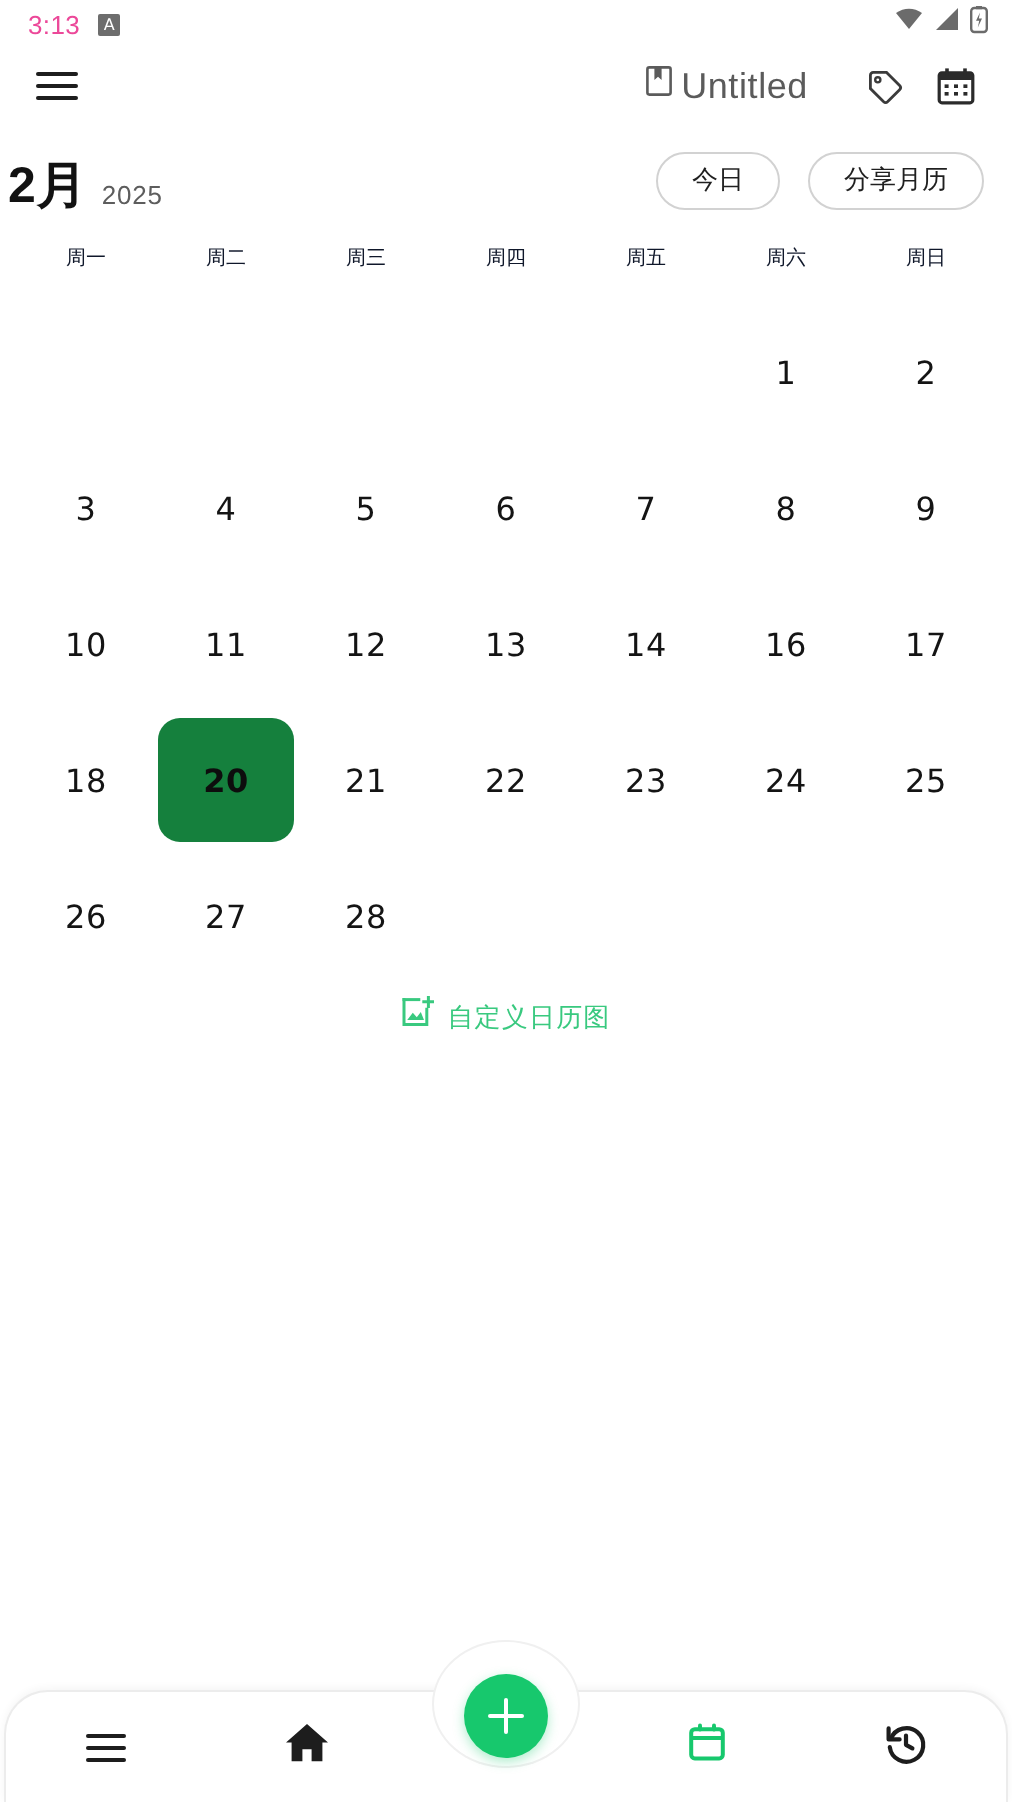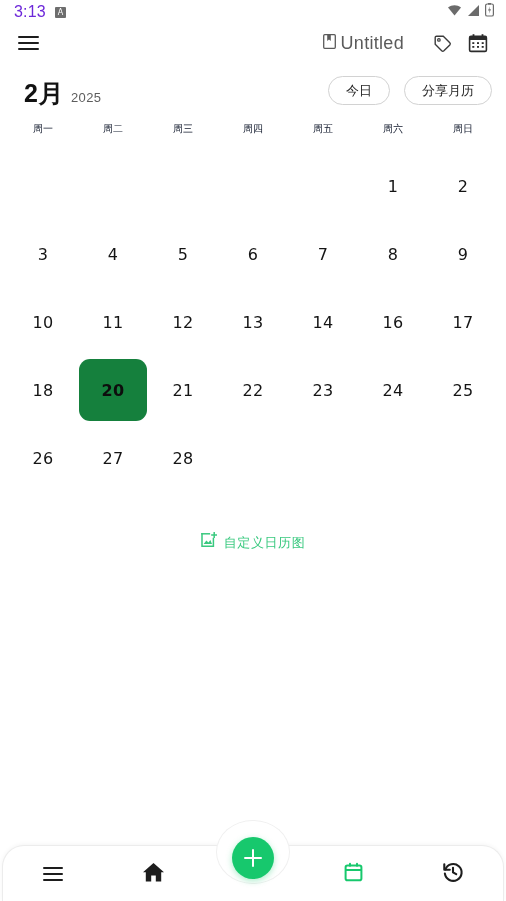--- a/index.html
+++ b/index.html
@@ -21,22 +21,22 @@
   
   .statusbar {
     height: 24px;
     display: flex;
     align-items: center;
     justify-content: space-between;
     padding: 0 12px 0 14px;
   }
   .status-left { display: flex; align-items: center; gap: 9px; }
   .status-time {
-    font-size: 16px;
-    color: #6d28d9;
+    font-size: 13px;
+    color: #ec4899;
     letter-spacing: .2px;
     line-height: 1;
   }
   .status-app-badge {
     width: 11px; height: 11px;
     background: #6d6d6d;
     color: #fff;
     font-size: 8px;
     line-height: 11px;
     text-align: center;
@@ -78,21 +78,21 @@
     width: 28px; height: 28px;
     display: flex; align-items: center; justify-content: center;
     cursor: pointer;
     margin-left: 8px;
   }
 
   
   .title-row {
     display: flex;
     align-items: flex-end;
-    padding: 4px 14px 0 24px;
+    padding: 4px 14px 0 4px;
     height: 44px;
   }
   .month-title {
     font-size: 25px;
     font-weight: bold;
     color: #121212;
     line-height: 1;
     letter-spacing: .5px;
   }
   .year-sub {
@@ -161,24 +161,24 @@
   .daybox.empty { cursor: default; }
   .daybox.selected {
     background: #17c86d;
     color: #0d0d0d;
     font-weight: 600;
   }
 
   
   .custom-link {
     display: flex;
-    align-items: flex-end;
+    align-items: center;
     justify-content: center;
     gap: 7px;
-    margin-top: 40px;
+    margin-top: 6px;
     cursor: pointer;
   }
   .custom-link-text {
     font-size: 13px;
     color: #39c97f;
     letter-spacing: .6px;
   }
 
   
   .bottomnav-wrap {

